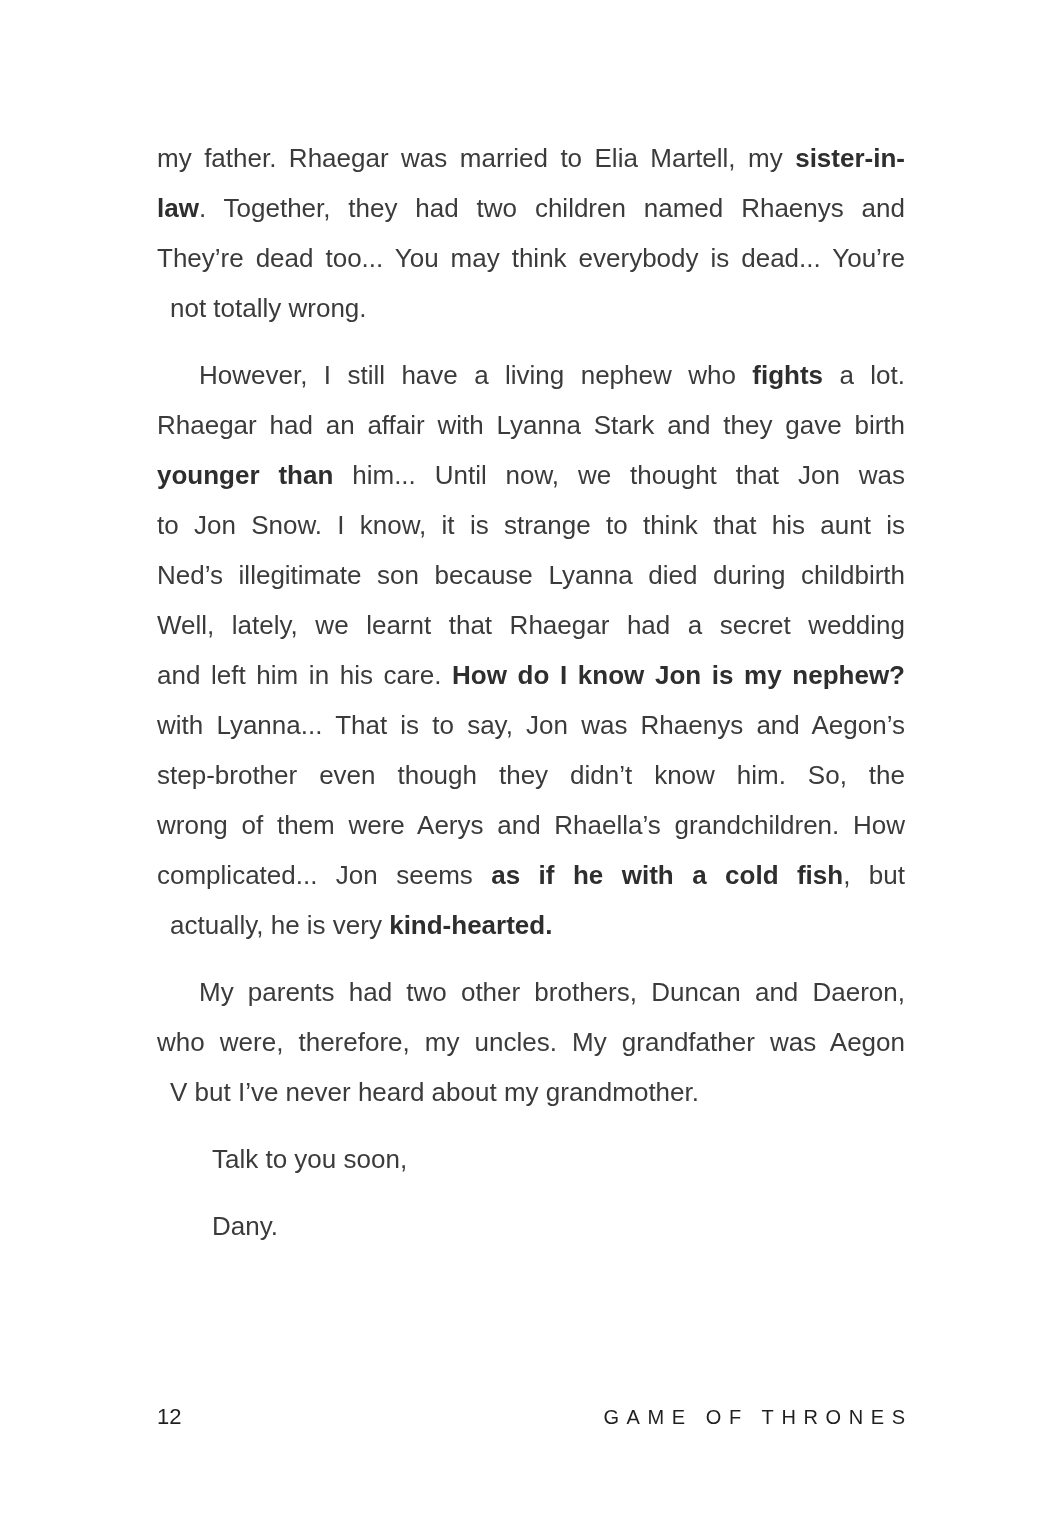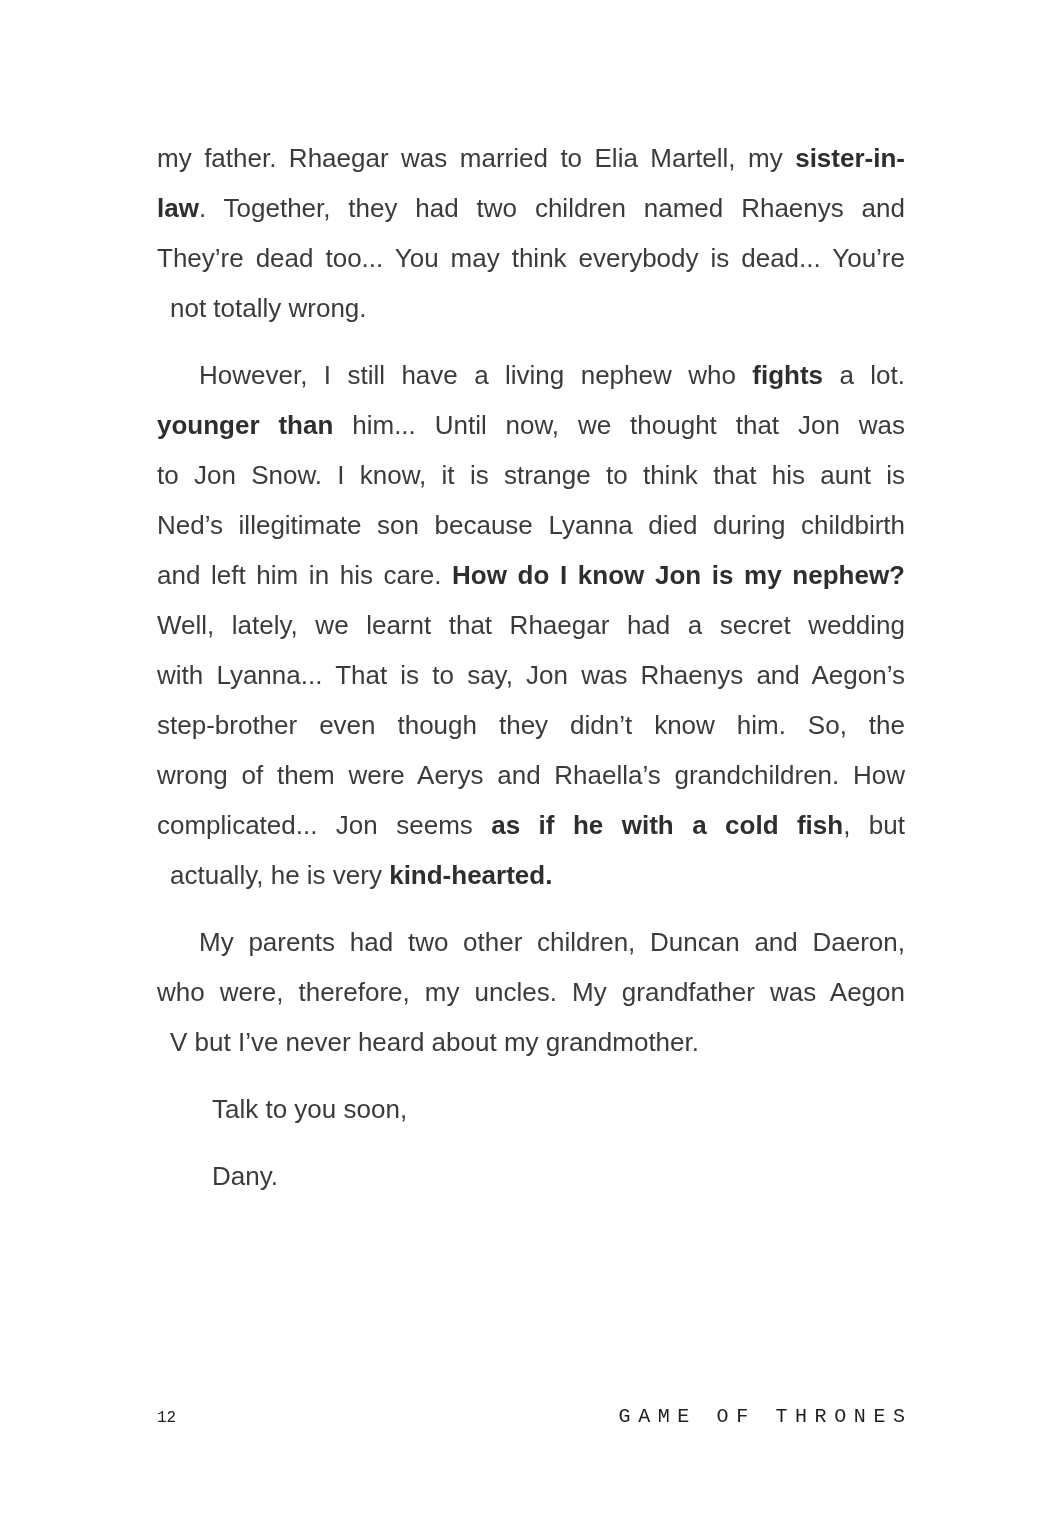--- a/index.html
+++ b/index.html
@@ -49,26 +49,26 @@
     position: absolute;
     left: 157px;
     top: 1400px;
     width: 748px;
     display: flex;
     justify-content: space-between;
     align-items: baseline;
     color: var(--footer-text, #1f1f1f);
   }
   .page-num {
-    font-family: Liberation Mono, monospace;
-    font-size: 16px;
+    font-family: Liberation Sans, sans-serif;
+    font-size: 22px;
     line-height: 34px;
   }
   .running-title {
-    font-family: Liberation Mono, monospace;
+    font-family: Liberation Sans, sans-serif;
     font-size: 20px;
     line-height: 34px;
     letter-spacing: 0.38em;
     margin-right: -0.38em;
     white-space: nowrap;
   }
 </style>
 </head>
 <body>
 
@@ -76,33 +76,34 @@
 
   <main class="letter">
       <div class="para">
         <div class="line"><span class="seg">my father. Rhaegar was married to Elia Martell, my </span><span class="seg bold">sister-in-</span></div>
         <div class="line"><span class="seg bold">law</span><span class="seg">. Together, they had two children named Rhaenys and</span></div>
         <div class="line"><span class="seg">They’re dead too... You may think everybody is dead... You’re</span></div>
         <div class="line last"><span class="seg">not totally wrong.</span></div>
       </div>
       <div class="para">
         <div class="line indent"><span class="seg">However, I still have a living nephew who </span><span class="seg bold">fights</span><span class="seg"> a lot.</span></div>
+        <div class="line"><span class="seg">Rhaegar had an affair with Lyanna Stark and they gave birth</span></div>
         <div class="line"><span class="seg bold">younger than</span><span class="seg"> him... Until now, we thought that Jon was</span></div>
         <div class="line"><span class="seg">to Jon Snow. I know, it is strange to think that his aunt is</span></div>
         <div class="line"><span class="seg">Ned’s illegitimate son because Lyanna died during childbirth</span></div>
+        <div class="line"><span class="seg">Well, lately, we learnt that Rhaegar had a secret wedding</span></div>
         <div class="line"><span class="seg">and left him in his care. </span><span class="seg bold">How do I know Jon is my nephew?</span></div>
-        <div class="line"><span class="seg">Well, lately, we learnt that Rhaegar had a secret wedding</span></div>
         <div class="line"><span class="seg">with Lyanna... That is to say, Jon was Rhaenys and Aegon’s</span></div>
         <div class="line"><span class="seg">step-brother even though they didn’t know him. So, the</span></div>
         <div class="line"><span class="seg">wrong of them were Aerys and Rhaella’s grandchildren. How</span></div>
         <div class="line"><span class="seg">complicated... Jon seems </span><span class="seg bold">as if he with a cold fish</span><span class="seg">, but</span></div>
         <div class="line last"><span class="seg">actually, he is very </span><span class="seg bold">kind-hearted.</span></div>
       </div>
       <div class="para">
-        <div class="line indent"><span class="seg">My parents had two other children, Duncan and Daeron,</span></div>
+        <div class="line indent"><span class="seg">My parents had two other brothers, Duncan and Daeron,</span></div>
         <div class="line"><span class="seg">who were, therefore, my uncles. My grandfather was Aegon</span></div>
         <div class="line last"><span class="seg">V but I’ve never heard about my grandmother.</span></div>
       </div>
       <div class="para">
         <div class="line last indent"><span class="seg">Talk to you soon,</span></div>
       </div>
       <div class="para">
         <div class="line last indent"><span class="seg">Dany.</span></div>
       </div>
     </main>

